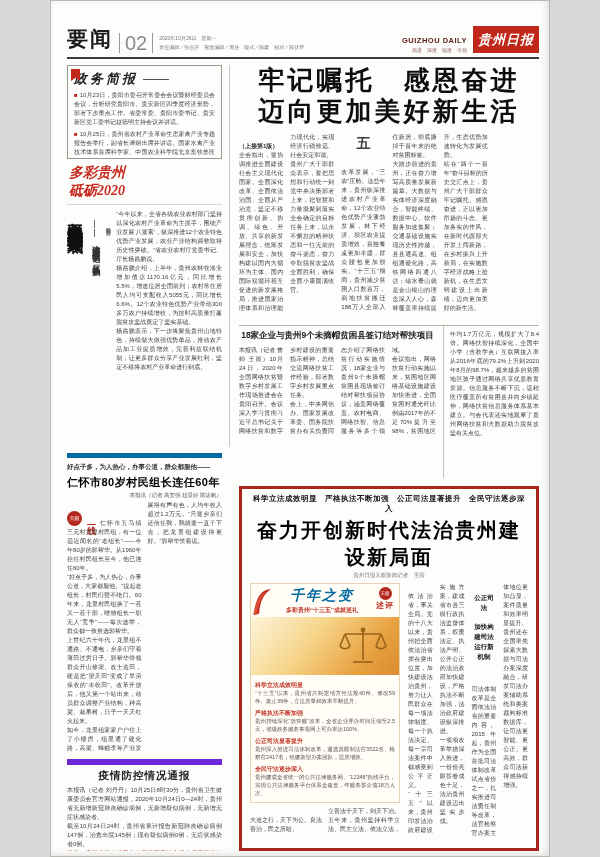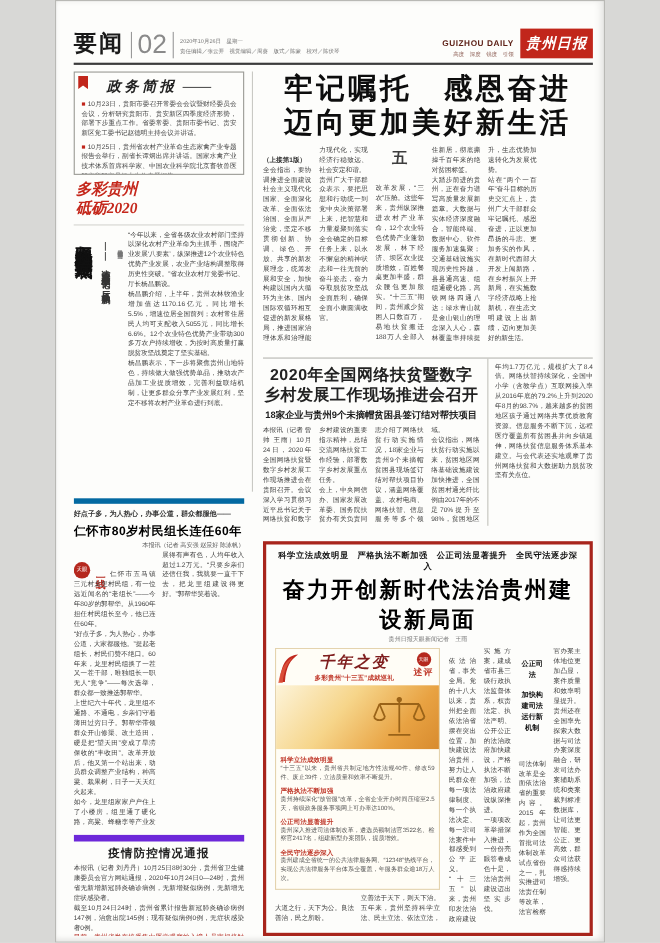--- a/index.html
+++ b/index.html
@@ -7,38 +7,38 @@
   .page{
     width:500px;height:857px;margin:0 auto;background:#fdfdfb;
     border:1px solid #b9b9b5;box-shadow:inset -4px 0 6px rgba(0,0,0,.07), inset 0 -3px 5px rgba(0,0,0,.06);
     padding:10px 10px 6px 16px;overflow:hidden;
     font-family:"Liberation Sans",sans-serif;color:#222;
   }
   
   .hdr{display:flex;align-items:flex-end;justify-content:space-between;height:42px;}
   .hdr-left{display:flex;align-items:flex-end;gap:6px;}
   .hdr-section{font-size:21px;font-weight:900;letter-spacing:2px;color:#1a1a1a;}
-  .hdr-pageno{font-size:24px;color:#8a8a8a;font-weight:400;border-left:1px solid #999;border-right:1px solid #999;padding:0 5px;line-height:1;}
+  .hdr-pageno{font-size:20px;color:#8a8a8a;font-weight:400;border-left:1px solid #999;border-right:1px solid #999;padding:0 5px;line-height:1;}
   .hdr-meta{font-size:5px;color:#777;line-height:1.7;padding-bottom:2px;}
   .hdr-right{display:flex;align-items:flex-end;gap:6px;}
   .mast-en{font-size:7.5px;font-weight:bold;color:#5d2016;letter-spacing:.5px;text-align:right;}
   .mast-slogan{font-size:5px;color:#8a5a50;text-align:right;margin-top:2px;}
   .mast-box{width:66px;height:27px;background:#c1261b;color:#fff;display:flex;align-items:center;justify-content:center;
     font-family:"Liberation Serif",serif;font-style:italic;font-weight:900;font-size:13px;letter-spacing:1px;}
   .hdr-rule{border-bottom:2px solid #3c3c3c;margin:4px 0 6px;}
   
   .content{display:flex;gap:9px;height:786px;}
   .leftcol{width:163px;flex:none;display:flex;flex-direction:column;}
   .left-upper{border-right:1px solid #c9c9c4;padding-right:7px;}
   .left-lower{padding-right:8px;display:flex;flex-direction:column;flex:1;overflow:hidden;}
   .rightmain{flex:1;display:flex;flex-direction:column;overflow:hidden;}
   
   .briefs{border:1px solid #9a9a94;padding:4px 6px 3px;position:relative;height:94px;overflow:hidden;margin-bottom:5px;}
   .briefs-corner{position:absolute;left:3px;top:3px;width:9px;height:12px;background:#c1261b;clip-path:polygon(0 0,100% 0,100% 100%,50% 72%,0 100%);}
-  .briefs-title{display:flex;align-items:center;gap:5px;justify-content:center;margin-bottom:3px;}
+  .briefs-title{display:flex;align-items:center;gap:5px;justify-content:flex-start;margin-bottom:3px;}
   .briefs-title .t{font-family:"Liberation Serif",serif;font-style:italic;font-weight:900;font-size:13px;letter-spacing:3px;color:#222;}
   .briefs-title::after{content:"";flex:0 0 26px;border-top:1px solid #555;}
   .brief-item{font-size:6px;line-height:1.5;color:#454545;text-align:justify;margin:3px 0;white-space:pre-line;}
   .bullet{color:#c1261b;font-size:6px;margin-right:2px;}
   
   .duocai-label{font-family:"Liberation Serif",serif;font-style:italic;font-weight:700;color:#c5281c;font-size:14px;line-height:1.25;margin:3px 0 5px 2px;}
   .duocai-art{display:flex;gap:5px;height:243px;overflow:hidden;border-top:1px solid #d5d5d0;padding-top:5px;}
   .vh{writing-mode:vertical-rl;font-weight:900;font-size:16px;line-height:1.08;letter-spacing:1px;color:#101010;flex:none;}
   .vsub{writing-mode:vertical-rl;font-size:8px;font-weight:bold;color:#333;letter-spacing:1px;flex:none;padding-top:10px;}
   .vby{writing-mode:vertical-rl;font-size:5px;color:#777;flex:none;padding-top:14px;}
@@ -72,21 +72,21 @@
   
   .lawbox{border:3px solid #a8251c;margin-top:8px;padding:5px 8px 6px;flex:1;display:flex;flex-direction:column;overflow:hidden;}
   .law-kicker{text-align:center;font-size:7.5px;font-weight:bold;color:#111;letter-spacing:.5px;}
   .law-headline{text-align:center;font-family:"Liberation Serif",serif;font-size:20px;font-weight:900;letter-spacing:2px;color:#000;margin:3px 0 1px;}
   .law-byline{text-align:center;font-size:5.5px;color:#777;margin-bottom:4px;}
   .law-columns{display:flex;gap:8px;flex:1;overflow:hidden;}
   .law-left{width:150px;flex:none;display:flex;flex-direction:column;}
   .panel{border:1px solid #e4d3ae;background:#fffdf6;}
   .panel-banner{position:relative;padding:3px 26px 2px 20px;text-align:center;}
   .banner-flag{position:absolute;left:1px;top:2px;}
-  .banner-title{font-family:Liberation Sans, sans-serif;font-style:italic;font-weight:900;font-size:14px;color:#7f1d1d;letter-spacing:2px;}
+  .banner-title{font-family:Liberation Sans, sans-serif;font-style:italic;font-weight:900;font-size:14px;color:#0369a1;letter-spacing:2px;}
   .banner-sub{font-size:6px;font-weight:bold;color:#c0392b;margin-top:1px;}
   .panel-stamp{position:absolute;right:2px;top:3px;width:24px;display:flex;flex-direction:column;align-items:center;}
   .panel-stamp .stamp-circle{width:13px;height:13px;font-size:4.5px;}
   .stamp-caption{font-family:"Liberation Serif",serif;font-weight:900;color:#c0392b;font-size:8px;letter-spacing:1px;}
   .panel-image{height:58px;background:linear-gradient(130deg,#fdf4da 0%,#f6d58a 40%,#e8a242 75%,#d88b2e 100%);display:flex;align-items:center;justify-content:flex-end;padding-right:10px;}
   .panel-stats{padding:3px 4px 4px;}
   .ps-head{color:#c0392b;font-weight:bold;font-size:6px;margin-top:3px;}
   .ps-text{font-size:5.5px;line-height:1.45;color:#555;text-align:justify;}
   .law-left-lower{flex:1;margin-top:4px;column-count:2;column-gap:6px;column-fill:auto;overflow:hidden;}
   .law-right{flex:1;column-count:4;column-gap:7px;column-fill:auto;overflow:hidden;}
@@ -183,21 +183,20 @@
         <span>全会指出，要协调推进全面建设社会主义现代化国家、全面深化改革、全面依法治国、全面从严治党，坚定不移贯彻创新、协调、绿色、开放、共享的新发展理念，统筹发展和安全，加快构建以国内大循环为主体、国内国际双循环相互促进的新发展格局，推进国家治理体系和治理能力现代化，实现经济行稳致远、社会安定和谐。
 贵州广大干部群众表示，要把思想和行动统一到党中央决策部署上来，把智慧和力量凝聚到落实全会确定的目标任务上来，以永不懈怠的精神状态和一往无前的奋斗姿态，奋力夺取脱贫攻坚战全面胜利，确保全面小康圆满收官。</span>
         <div class="sec-num">五</div>
         <span>改革发展，“三农”压舱。这些年来，贵州纵深推进农村产业革命，12个农业特色优势产业蓬勃发展，林下经济、坝区农业提质增效，百姓餐桌更加丰盛，群众腰包更加殷实。“十三五”期间，贵州减少贫困人口数百万，易地扶贫搬迁188万人全部入住新居，彻底撕掉千百年来的绝对贫困标签。
 大踏步前进的贵州，正在奋力谱写高质量发展新篇章。大数据与实体经济深度融合，智能终端、数据中心、软件服务加速集聚；交通基础设施实现历史性跨越，县县通高速、组组通硬化路，高铁网络四通八达；绿水青山就是金山银山的理念深入人心，森林覆盖率持续提升，生态优势加速转化为发展优势。
 站在“两个一百年”奋斗目标的历史交汇点上，贵州广大干部群众牢记嘱托、感恩奋进，正以更加昂扬的斗志、更加务实的作风，在新时代西部大开发上闯新路，在乡村振兴上开新局，在实施数字经济战略上抢新机，在生态文明建设上出新绩，迈向更加美好的新生活。</span>
       </div>
 
       <div class="poverty">
         <div class="pv-main">
-          <div class="pv-headline">2020年全国网络扶贫暨数字乡村发展工作现场推进会召开</div>
           <div class="pv-subhead">18家企业与贵州9个未摘帽贫困县签订结对帮扶项目</div>
           <div class="pv-body smalltext">本报讯（记者 曾帅 王雨）10月24日，2020年全国网络扶贫暨数字乡村发展工作现场推进会在贵阳召开。会议深入学习贯彻习近平总书记关于网络扶贫和数字乡村建设的重要指示精神，总结交流网络扶贫工作经验，部署数字乡村发展重点任务。
 会上，中央网信办、国家发展改革委、国务院扶贫办有关负责同志介绍了网络扶贫行动实施情况，18家企业与贵州9个未摘帽贫困县现场签订结对帮扶项目协议，涵盖网络覆盖、农村电商、网络扶智、信息服务等多个领域。
 会议指出，网络扶贫行动实施以来，贫困地区网络基础设施建设加快推进，全国贫困村通光纤比例由2017年的不足70%提升至98%，贫困地区农产品网络零售额持续增长，为决战决胜脱贫攻坚注入了强劲动能。</div>
         </div>
         <div class="pv-side smalltext">年均1.7万亿元，规模扩大了8.4倍。网络扶智持续深化，全国中小学（含教学点）互联网接入率从2016年底的79.2%上升到2020年8月的98.7%，越来越多的贫困地区孩子通过网络共享优质教育资源。信息服务不断下沉，远程医疗覆盖所有贫困县并向乡镇延伸，网络扶贫信息服务体系基本建立。与会代表还实地观摩了贵州网络扶贫和大数据助力脱贫攻坚有关点位。</div>
       </div>
 
       <div class="lawbox">
         <div class="law-kicker">科学立法成效明显　严格执法不断加强　公正司法显著提升　全民守法逐步深入</div>

